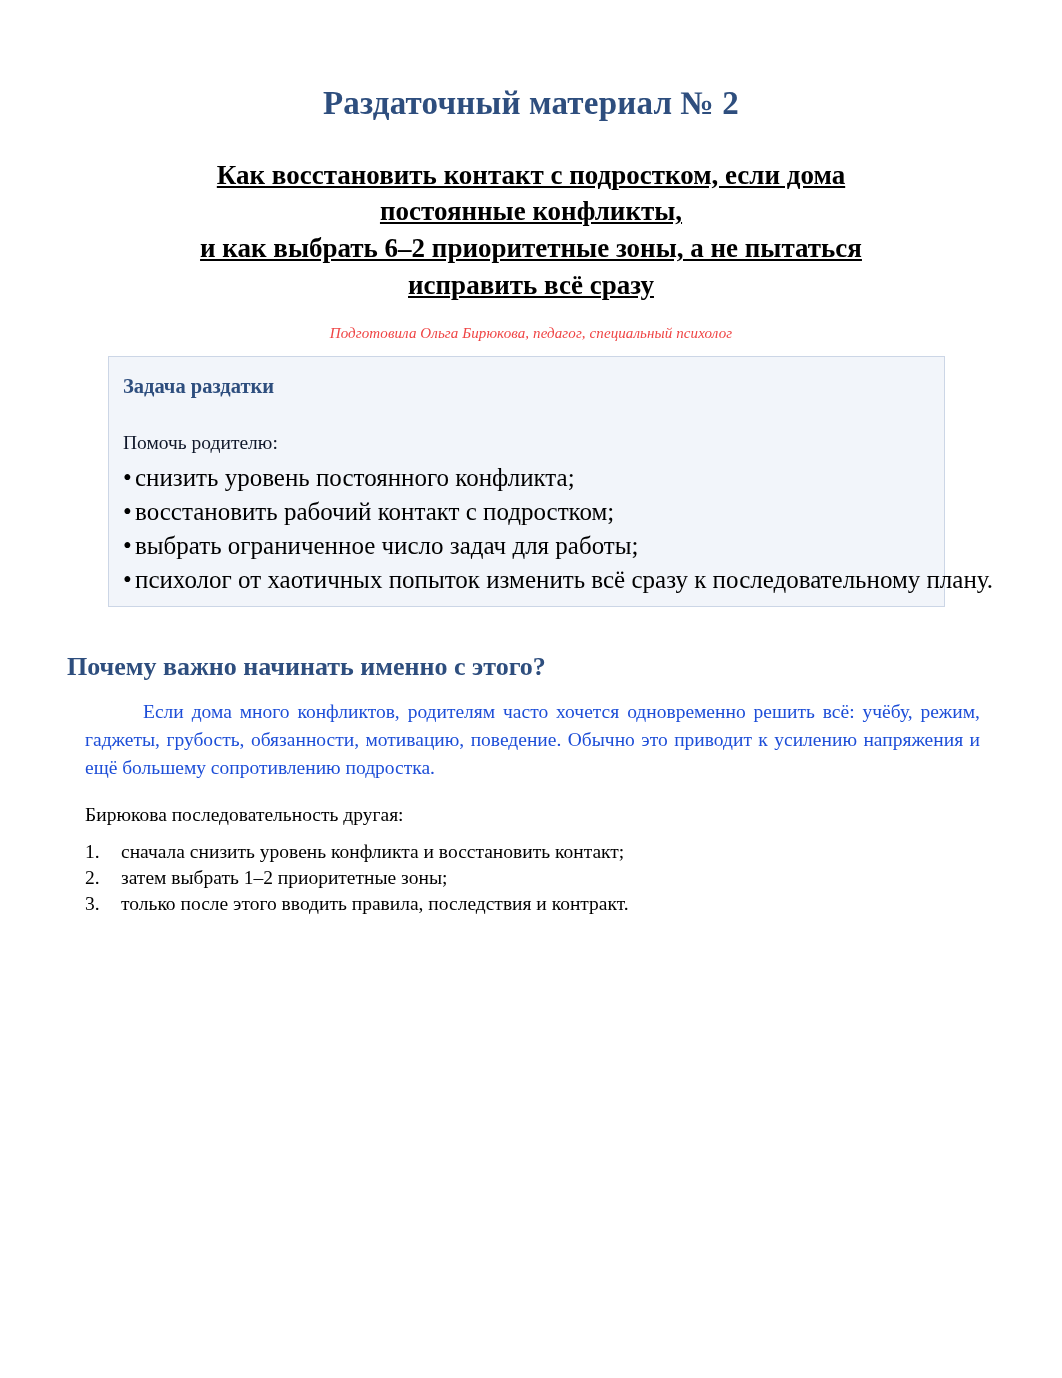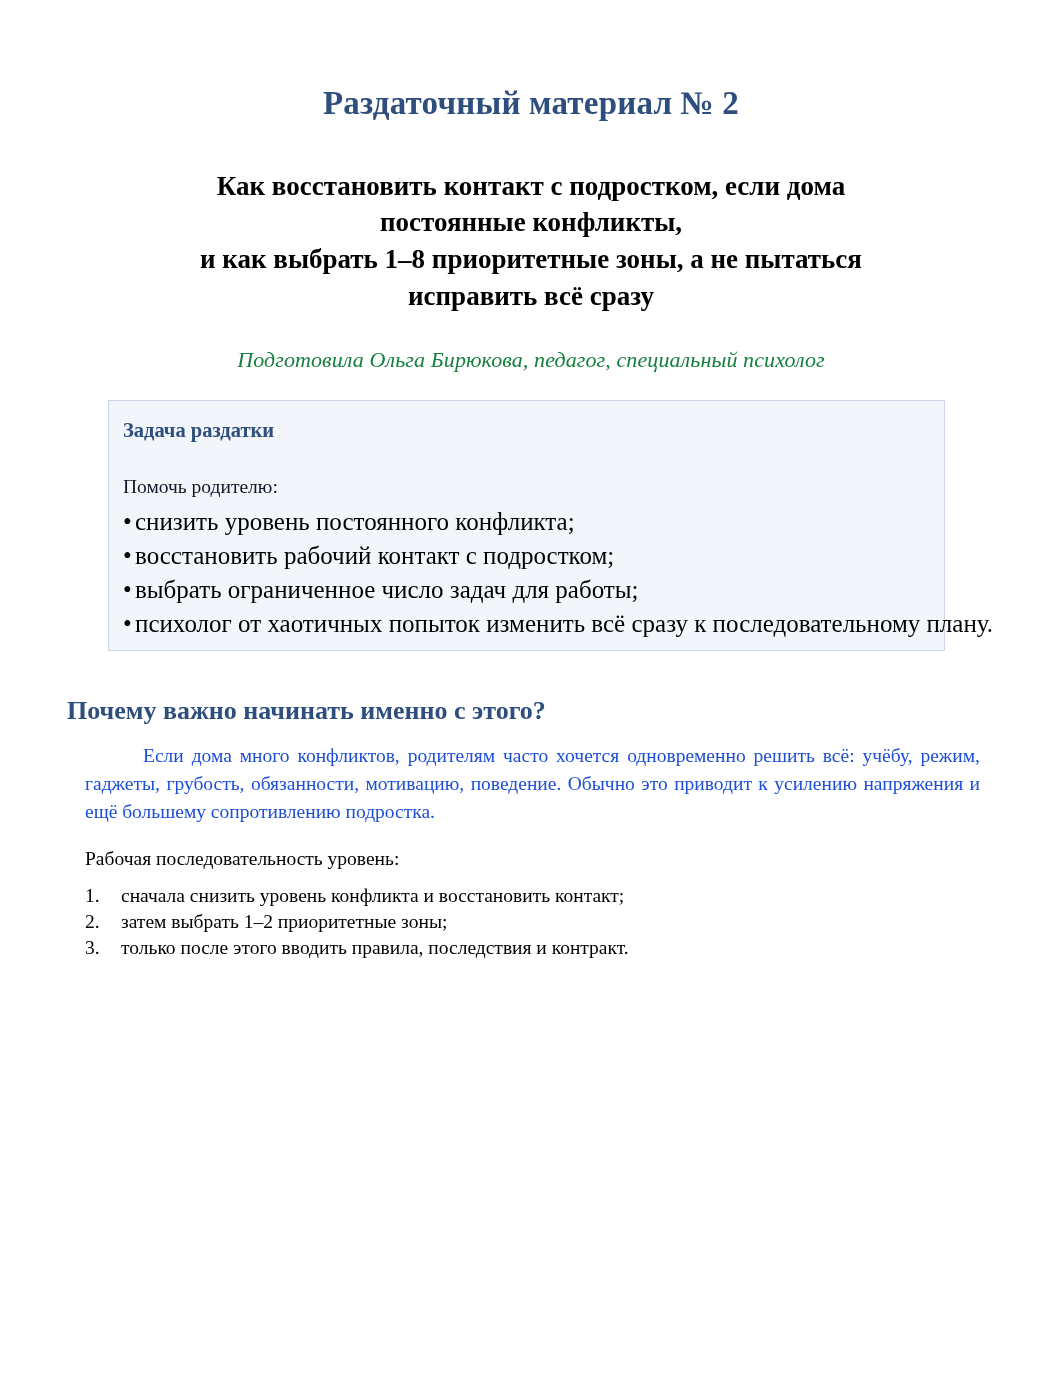--- a/index.html
+++ b/index.html
@@ -33,43 +33,44 @@
     padding-top: 84px;
     line-height: 1.2;
     letter-spacing: 0.2px;
   }
 
   .doc-subtitle {
     color: #000000;
     font-size: 27px;
     font-weight: bold;
     text-align: center;
-    margin: 11px;
+    margin: 0;
     padding-top: 33px;
     line-height: 1.36;
     padding-left: 110px;
     padding-right: 110px;
+    text-decoration: underline;
   }
   .doc-subtitle .sub-line {
     display: block;
   }
 
   .byline {
     text-align: center;
     font-style: italic;
-    font-size: 22px;
-    color: #15803d;
+    font-size: 15px;
+    color: #ef4444;
     margin: 0;
     padding-top: 22px;
     letter-spacing: 0.1px;
   }
 
   
   .callout {
-    margin: 27px 117px 0 108px;
+    margin: 14px 117px 0 108px;
     background: #f2f5fa;
     border: 1px solid #ccd6e6;
     box-sizing: border-box;
     padding: 14px 14px 14px 12px;
   }
   .callout-title {
     color: #2e4e7e;
     font-weight: bold;
     font-size: 20.5px;
     margin: 0 0 0 0;
@@ -151,42 +152,42 @@
 </head>
 <body>
 
 <div class="page">
 
   <h1 class="doc-title">Раздаточный материал № 2</h1>
 
   <div class="doc-subtitle">
     <span class="sub-line">Как восстановить контакт с подростком, если дома</span>
     <span class="sub-line">постоянные конфликты,</span>
-    <span class="sub-line">и как выбрать 1–8 приоритетные зоны, а не пытаться</span>
+    <span class="sub-line">и как выбрать 6–2 приоритетные зоны, а не пытаться</span>
     <span class="sub-line">исправить всё сразу</span>
   </div>
 
   <div class="byline">Подготовила Ольга Бирюкова, педагог, специальный психолог</div>
 
   <div class="callout">
     <div class="callout-title">Задача раздатки</div>
     <p class="callout-lead">Помочь родителю:</p>
     <ul class="callout-list">
       <li><span class="bullet">•</span><span>снизить уровень постоянного конфликта;</span></li>
       <li><span class="bullet">•</span><span>восстановить рабочий контакт с подростком;</span></li>
       <li><span class="bullet">•</span><span>выбрать ограниченное число задач для работы;</span></li>
       <li><span class="bullet">•</span><span>психолог от хаотичных попыток изменить всё сразу к последовательному плану.</span></li>
     </ul>
   </div>
 
   <h2 class="section-heading">Почему важно начинать именно с этого?</h2>
 
   <p class="body-par">Если дома много конфликтов, родителям часто хочется одновременно решить всё: учёбу, режим, гаджеты, грубость, обязанности, мотивацию, поведение. Обычно это приводит к усилению напряжения и ещё большему сопротивлению подростка.</p>
 
-  <p class="lead-line">Рабочая последовательность уровень:</p>
+  <p class="lead-line">Бирюкова последовательность другая:</p>
 
   <ol class="ordered-list">
     <li>
       <span class="num">1.</span>
       <span class="txt">сначала снизить уровень конфликта и восстановить контакт;</span>
     </li>
     <li>
       <span class="num">2.</span>
       <span class="txt">затем выбрать 1–2 приоритетные зоны;</span>
     </li>

